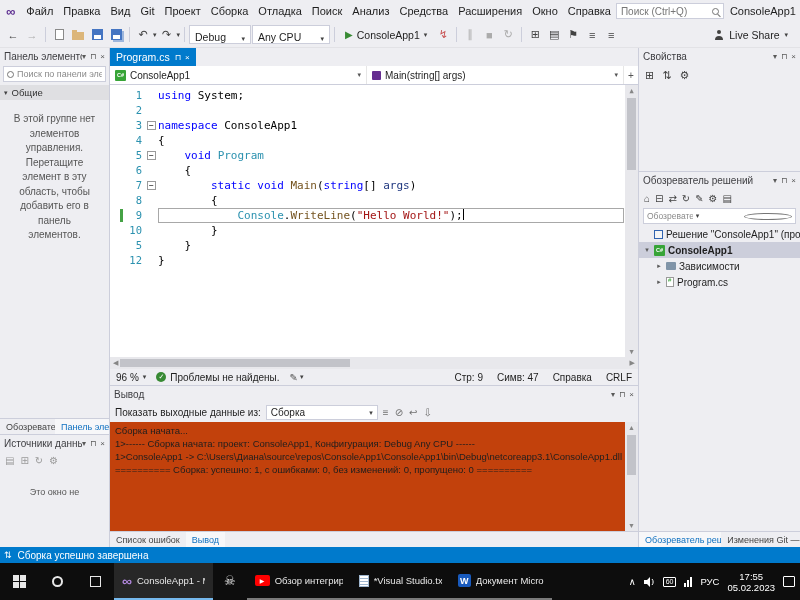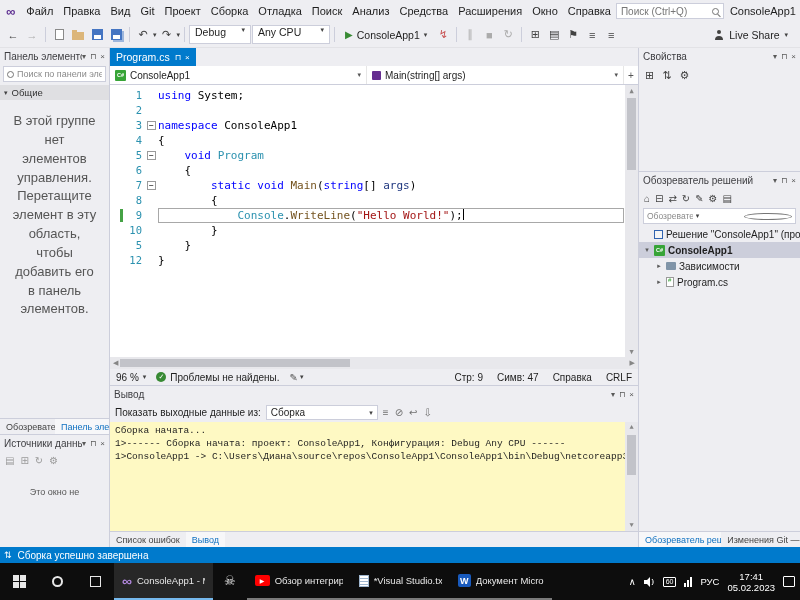--- a/index.html
+++ b/index.html
@@ -25,21 +25,21 @@
 .tbi.dis{color:#ABABAB}
 .tbi.hot{color:#C75050}
 .arr{font-size:7px;color:#424242}
 .tb-sep{width:1px;height:15px;background:#CCCEDB;margin:0 3px;flex:none}
 .icon-file{width:9px;height:11px;background:#fff;border:1px solid #8A8A8A}
 .icon-folder{width:12px;height:8px;background:#DCB67A;position:relative;margin-top:2px}
 .icon-folder::before{content:"";position:absolute;top:-2px;left:0;width:5px;height:2px;background:#DCB67A}
 .icon-save{width:11px;height:11px;background:#4575C2;position:relative}
 .icon-save::after{content:"";position:absolute;left:2px;bottom:1px;right:2px;height:4px;background:#fff}
 .saveall{box-shadow:2px 2px 0 #9DB6DC}
-.combo{height:19px;border:1px solid #CCCEDB;background:#fff;display:flex;align-items:flex-start;padding:0 5px;gap:4px;font-size:10.5px}
+.combo{height:19px;border:1px solid #CCCEDB;background:#fff;display:flex;align-items:flex-end;padding:0 5px;gap:4px;font-size:10.5px}
 .combo .carr{margin-left:auto}
 .combo.debug{width:62px}
 .combo.platform{width:78px}
 .run-btn{display:flex;align-items:center;gap:4px;padding:0 6px;height:19px;font-size:10.5px}
 .run-btn .play{color:#388A34;font-size:10px}
 .live-share{margin-left:auto;display:flex;align-items:center;gap:5px;padding-right:8px;font-size:10.5px}
 .person{width:10px;height:10px;position:relative}
 .person::before{content:"";position:absolute;top:0;left:3px;width:4px;height:4px;border-radius:50%;background:#424242}
 .person::after{content:"";position:absolute;bottom:0;left:1px;width:8px;height:4px;border-radius:4px 4px 0 0;background:#424242}
 
@@ -50,21 +50,21 @@
 .rightcol{position:absolute;right:0;top:0;bottom:0;width:162px;display:flex;flex-direction:column;background:#EEEEF2;border-left:1px solid #CCCEDB}
 .panel-header{height:17px;display:flex;align-items:center;padding:0 4px;font-size:10px;color:#3E3E42;flex:none}
 .ph-title{overflow:hidden;white-space:nowrap;flex:1}
 .ph-icons{display:flex;gap:4px;font-size:8px;color:#595959;flex:none}
 
 
 .toolbox{height:370px;display:flex;flex-direction:column;flex:none}
 .tb-search{margin:1px 3px;height:16px;background:#fff;border:1px solid #CCCEDB;display:flex;align-items:center;gap:3px;padding:0 3px;font-size:9px;color:#8A8A8A;flex:none}
 .tb-search span{overflow:hidden;white-space:nowrap}
 .section-bar{height:15px;background:#DFDFE2;display:flex;align-items:center;gap:4px;padding:0 4px;font-size:9.5px;color:#333;flex:none;margin-top:2px}
-.empty-text{padding:12px 12px;font-size:13px;color:#555;text-align:center;line-height:1.45}
+.empty-text{padding:12px 12px;font-size:10px;color:#555;text-align:center;line-height:1.45}
 .left-tabs,.bottom-tabs,.right-tabs{height:16px;display:flex;align-items:stretch;background:#EEEEF2;flex:none;border-top:1px solid #CCCEDB}
 .wtab{display:flex;align-items:center;padding:0 6px;font-size:9px;color:#444;white-space:nowrap;overflow:hidden}
 .wtab.active{background:#F7F7F9;color:#0E70C0}
 .datasources{flex:1;display:flex;flex-direction:column;border-top:1px solid #CCCEDB}
 .ds-icons{display:flex;gap:6px;padding:3px 5px;color:#9A9A9A;font-size:10px}
 .ds-text{padding-top:18px;text-align:center;font-size:9px;color:#555}
 
 
 .doc-tabs{height:18px;display:flex;flex:none;background:#EEEEF2}
 .doc-tab{background:#007ACC;color:#fff;display:flex;align-items:center;gap:5px;padding:0 6px;font-size:10.5px}
@@ -96,21 +96,21 @@
 .ok-dot{width:10px;height:10px;border-radius:50%;background:#388A34;color:#fff;font-size:7px;display:flex;align-items:center;justify-content:center}
 .es-pencil{display:flex;align-items:center;gap:2px;color:#555}
 .es-right{margin-left:auto;display:flex;gap:14px}
 
 
 .output{flex:1;display:flex;flex-direction:column;border-top:1px solid #CCCEDB;min-height:0}
 .out-controls{height:19px;display:flex;align-items:center;gap:5px;padding:0 5px;font-size:10px;flex:none}
 .out-combo{width:112px;height:15px;background:#fff;border:1px solid #CCCEDB;display:flex;align-items:center;gap:4px;padding:0 4px;font-size:10px}
 .out-combo .carr{margin-left:auto}
 .oc-icons{display:flex;gap:6px;color:#717171;font-size:10px}
-.output-body{flex:1;background:#fef9c3;font-family:Liberation Mono, monospace;font-size:9.5px;line-height:13px;padding:2px 16px 0 5px;overflow:hidden;position:relative}
+.output-body{flex:1;background:#c2410c;font-family:Liberation Sans, sans-serif;font-size:9.5px;line-height:13px;padding:2px 16px 0 5px;overflow:hidden;position:relative}
 .out-line{white-space:pre}
 
 
 .props-toolbar{height:20px;display:flex;align-items:center;gap:8px;padding:0 6px;color:#424242;font-size:11px;flex:none}
 .props-body{height:86px;flex:none}
 .se{display:flex;flex-direction:column;border-top:1px solid #CCCEDB;flex:none}
 .se-toolbar{height:18px;display:flex;align-items:center;gap:5px;padding:0 5px;color:#424242;font-size:10px;flex:none}
 .se-search{margin:1px 4px 2px;height:16px;background:#fff;border:1px solid #CCCEDB;display:flex;align-items:center;gap:3px;padding:0 3px;font-size:8.5px;color:#8A8A8A}
 .se-search span{overflow:hidden;white-space:nowrap;flex:1}
 .tree-row{height:16px;display:flex;align-items:center;gap:3px;font-size:10px;white-space:nowrap;overflow:hidden}
@@ -379,20 +379,21 @@
             <span>⊘</span>
             <span>↩</span>
             <span>⇩</span>
           </span>
         </div>
         <div class="output-body">
           <div>
               <div class="out-line">Сборка начата...</div>
               <div class="out-line">1&gt;------ Сборка начата: проект: ConsoleApp1, Конфигурация: Debug Any CPU ------</div>
               <div class="out-line">1&gt;ConsoleApp1 -&gt; C:\Users\Диана\source\repos\ConsoleApp1\ConsoleApp1\bin\Debug\netcoreapp3.1\ConsoleApp1.dll</div>
+              <div class="out-line">========== Сборка: успешно: 1, с ошибками: 0, без изменений: 0, пропущено: 0 ==========</div>
             </div>
           <div class="v-scroll">
             <span class="v-arr">▲</span>
             <span class="thumb" style="height:40px"></span>
             <span class="v-arr bottom">▼</span>
           </div>
         </div>
       </section>
       <div class="bottom-tabs">
         <span class="wtab">Список ошибок</span>
@@ -519,19 +520,19 @@
           <path d="M8 2c1.5 1.5 1.5 4.5 0 6" stroke="#fff" fill="none"></path>
         </svg>
       <span class="battery">60</span>
       <span class="net">
           <i style="height:4px"></i>
           <i style="height:7px"></i>
           <i style="height:10px"></i>
         </span>
       <span>РУС</span>
       <span class="clock">
-        <div>17:41</div>
+        <div>17:55</div>
         <div>05.02.2023</div>
       </span>
       <span class="notif"></span>
     </div>
   </div>
 </div>
 
 </body></html>

